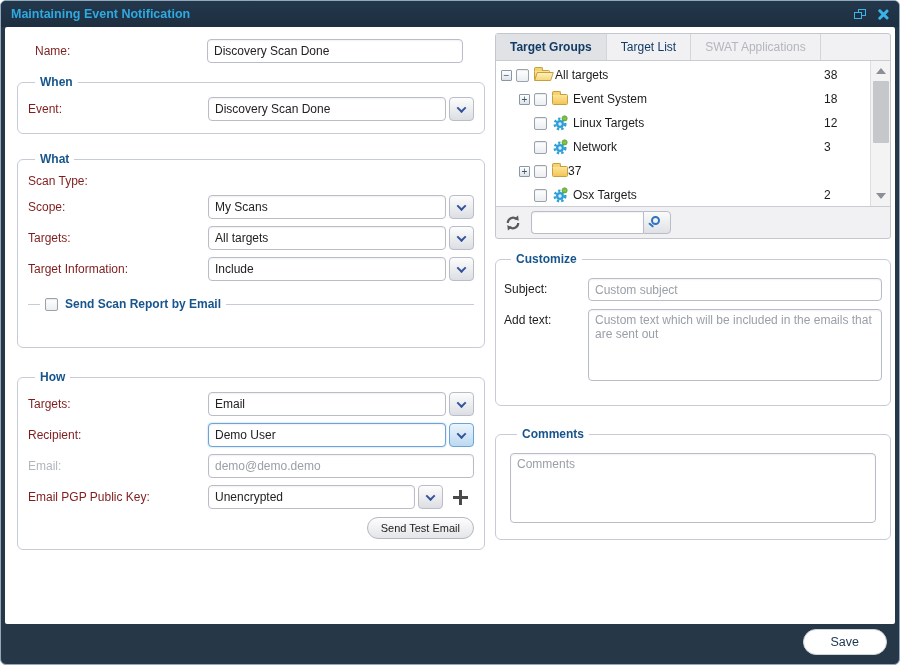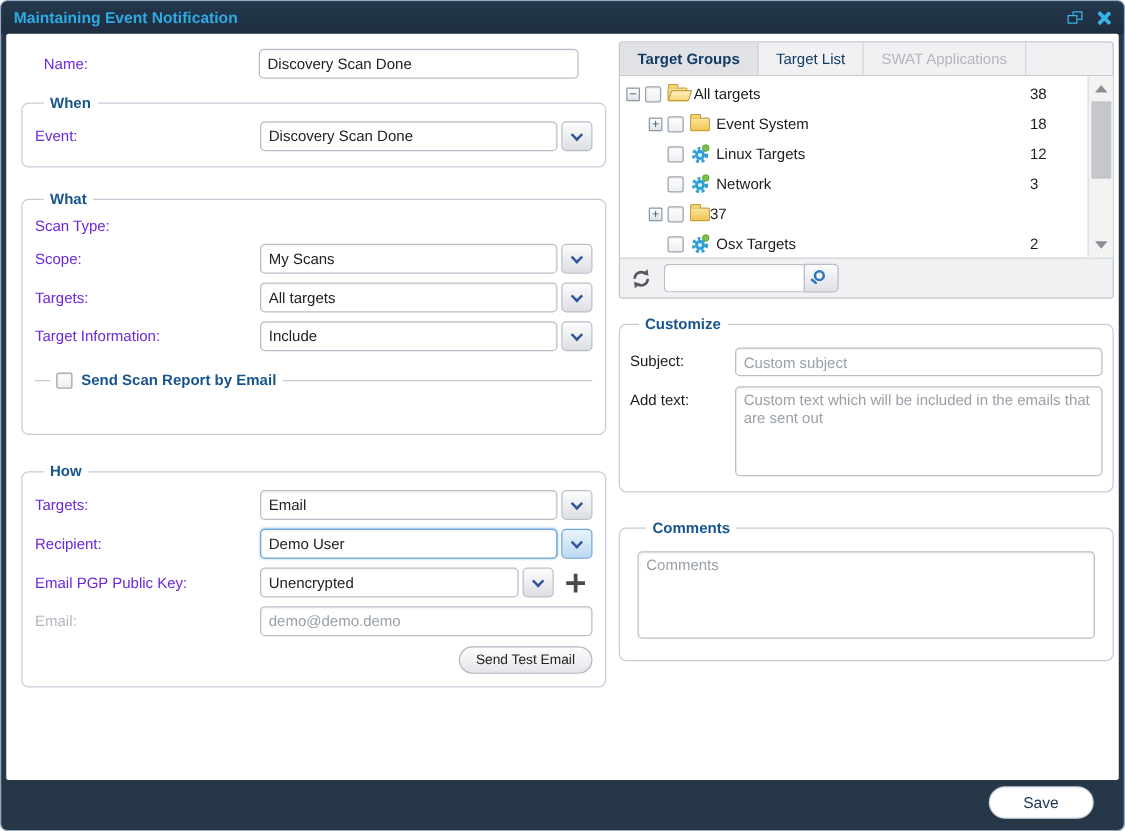--- a/index.html
+++ b/index.html
@@ -19,21 +19,21 @@
   .close-ic { width:12px; height:12px; position:relative; cursor:pointer; }
   .close-ic::before,.close-ic::after { content:""; position:absolute; left:5px; top:0; width:2.6px; height:13px; background:#39b5e8; border-radius:1px; }
   .close-ic::before { transform:rotate(45deg); }
   .close-ic::after { transform:rotate(-45deg); }
   
   .body { position:absolute; top:26px; left:4px; right:4px; bottom:40px; background:#fff; border-radius:2px; }
   .left-col { position:absolute; left:12px; top:10px; width:468px; }
   .right-col { position:absolute; left:490px; top:6px; width:396px; }
   
   .frow { display:flex; align-items:center; margin-bottom:7px; }
-  .frow label { width:190px; font-size:12px; color:#6d28d9; }
+  .frow label { width:190px; font-size:12px; color:#7f1d1d; }
   .frow label.dis { color:#b2b6bd; }
   input[type=text], textarea {
     border:1px solid #b9bdc9; border-radius:4px; padding:3px 6px; font-size:12px;
     font-family:"Liberation Sans", sans-serif; color:#222; outline:none; background:#fff;
     box-shadow:inset 0 1px 2px rgba(0,0,0,.06);
   }
   input::placeholder, textarea::placeholder { color:#9aa0a8; opacity:1; }
   .name-row { margin:2px 0 12px 18px; }
   .name-row label { width:172px; }
   .name-row input { width:256px; height:24px; }
@@ -100,21 +100,21 @@
   .mag::after { content:""; position:absolute; left:-5px; top:6px; width:6px; height:2.4px; background:#2f74c0; transform:rotate(40deg); border-radius:1px; }
   .r-fieldset { margin-top:13px; margin-bottom:0; padding:12px 8px 12px 8px; }
   .r-frow { display:flex; margin-bottom:8px; }
   .r-frow label { width:84px; font-size:12px; color:#1c1c1c; padding-top:4px; }
   .r-frow input { flex:1; height:23px; }
   .r-frow textarea { flex:1; height:72px; resize:none; }
   .comments-fs { margin-top:21px; padding:12px 14px; }
   .comments-fs textarea { width:100%; height:70px; resize:none; }
   
   .footer { position:absolute; left:0; right:0; bottom:0; height:40px; }
-  .save-btn { position:absolute; right:24px; bottom:9px; background:#fff; border:1px solid #cdd4db; border-radius:13px;
+  .save-btn { position:absolute; right:12px; bottom:9px; background:#fff; border:1px solid #cdd4db; border-radius:13px;
     color:#1c3550; font-size:12.5px; padding:5px 27px; cursor:pointer; font-family:"Liberation Sans", sans-serif; }
 </style>
 </head>
 <body>
 
 <div class="window">
   <div class="titlebar">
     <span class="title">Maintaining Event Notification</span>
     <span class="tb-icons">
       <span class="restore-ic">
@@ -213,34 +213,34 @@
           <div class="dd focused">
             <div class="dd-field">
                 <span>Demo User</span>
               </div>
             <div class="dd-btn">
                 <span class="chev"></span>
               </div>
           </div>
         </div>
         <div class="frow">
+          <label class="dis">Email:</label>
+          <input type="text" style="flex: 1 1 0%; height: 24px;" disabled="" placeholder="demo@demo.demo">
+        </div>
+        <div class="frow">
           <label>Email PGP Public Key:</label>
           <div class="dd pgp-dd">
             <div class="dd-field">
                 <span>Unencrypted</span>
               </div>
             <div class="dd-btn">
                 <span class="chev"></span>
               </div>
           </div>
           <span class="plus-ic"></span>
-        </div>
-        <div class="frow">
-          <label class="dis">Email:</label>
-          <input type="text" style="flex: 1 1 0%; height: 24px;" disabled="" placeholder="demo@demo.demo">
         </div>
         <div class="btn-row">
           <button class="pill-btn">Send Test Email</button>
         </div>
       </fieldset>
     </div>
 
     <div class="right-col">
 
       <div class="targets-panel">
@@ -333,21 +333,21 @@
           </span>
         </div>
       </div>
 
       <fieldset class="r-fieldset">
         <legend>Customize</legend>
         <div class="r-frow">
           <label>Subject:</label>
           <input type="text" placeholder="Custom subject" style="">
         </div>
-        <div class="r-frow" style="margin-bottom:0;">
+        <div class="r-frow" style="margin-bottom:12px;">
           <label>Add text:</label>
           <textarea placeholder="Custom text which will be included in the emails that are sent out" style=""></textarea>
         </div>
       </fieldset>
 
       <fieldset class="r-fieldset comments-fs">
         <legend>Comments</legend>
         <textarea placeholder="Comments" style=""></textarea>
       </fieldset>
 

